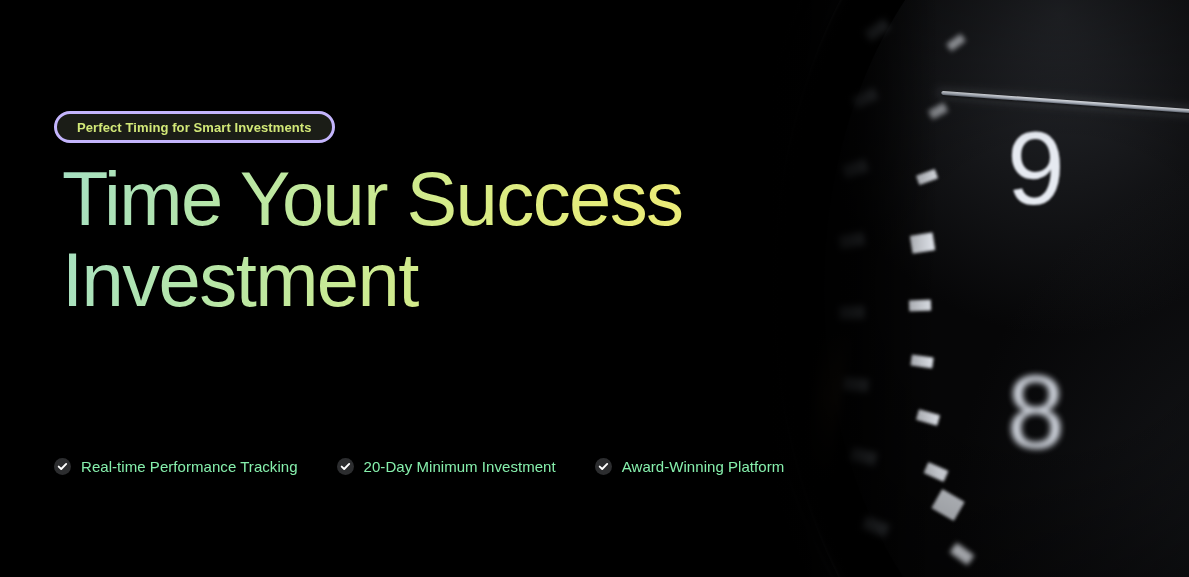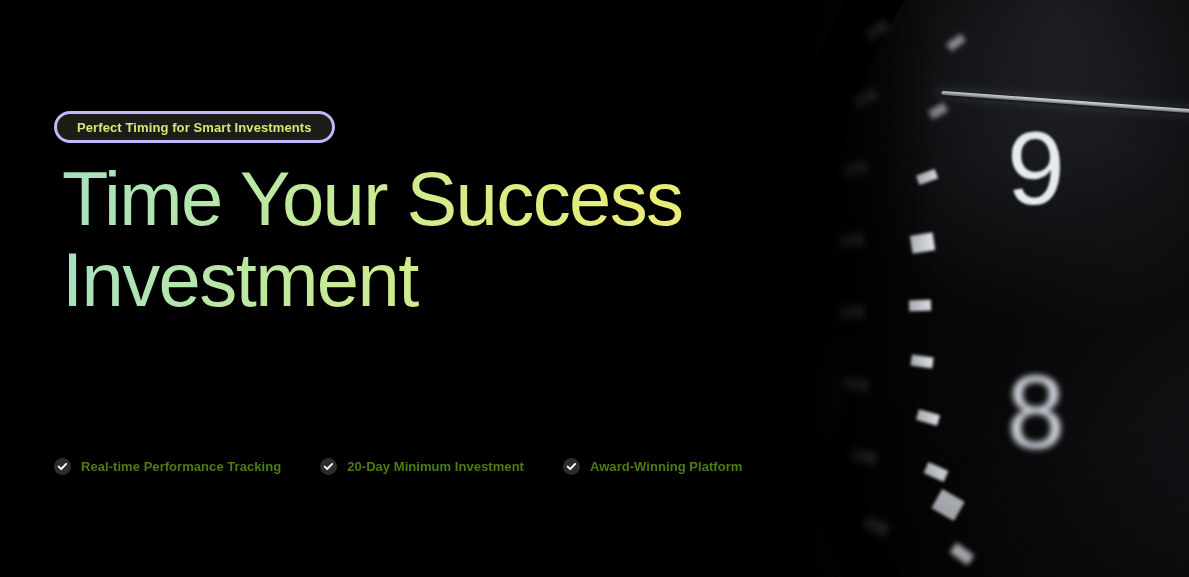--- a/index.html
+++ b/index.html
@@ -208,23 +208,23 @@
     width:17px; height:17px;
     border-radius:50%;
     background:#2c2d2f;
     display:flex;
     align-items:center;
     justify-content:center;
     flex:none;
   }
   .check-badge svg { display:block; }
   .feature-label {
-    font-size:13px;
-    font-weight:700;
-    color:#4d7c0f;
+    font-size:15px;
+    font-weight:400;
+    color:#86efac;
     letter-spacing:.05px;
   }
 </style>
 </head>
 <body>
 
 <div class="hero">
 
   <div class="photo">
     <div class="dial-face"></div>

